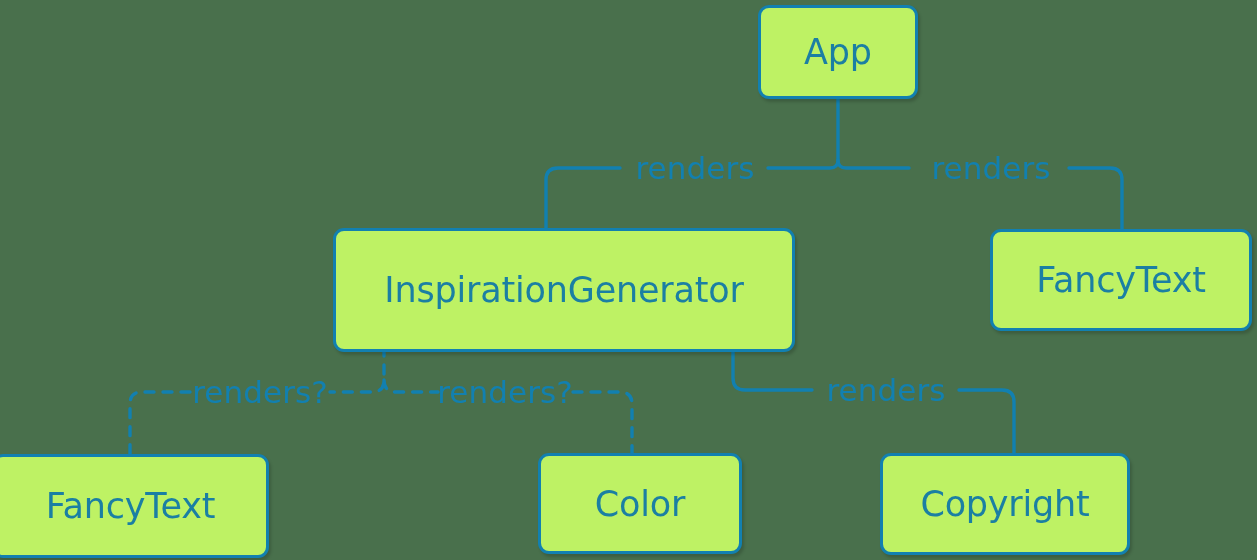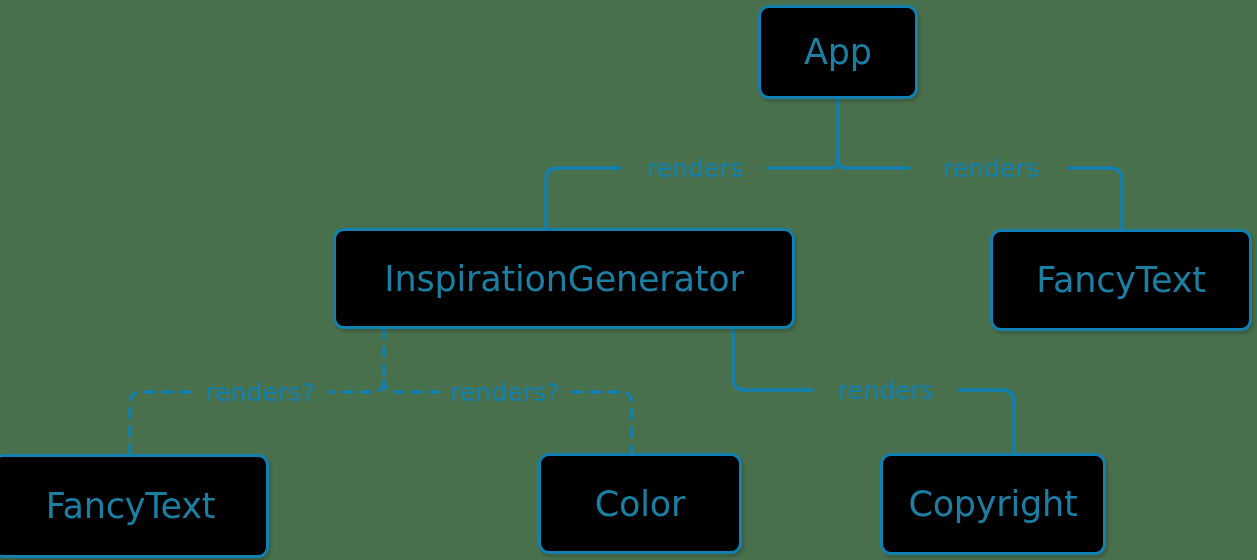--- a/index.html
+++ b/index.html
@@ -38,31 +38,31 @@
     fill: none;
     stroke: #1280b0;
     stroke-width: 3.4;
     stroke-linecap: round;
     stroke-linejoin: round;
     stroke-dasharray: 9 9;
   }
   .edge-label {
     position: absolute;
     color: #1280b0;
-    font-size: 25px;
+    font-size: 31px;
     font-weight: 500;
     letter-spacing: 0.1px;
     white-space: nowrap;
     transform: translate(-50%, -50%);
     line-height: 1;
   }
   .node-box {
     position: absolute;
     box-sizing: border-box;
-    background: #000000;
+    background: #bef264;
     border: 3px solid #1280b0;
     border-radius: 11px;
     display: flex;
     align-items: center;
     justify-content: center;
     box-shadow: 2px 3px 3px rgba(0,0,0,0.17);
   }
   .node-label {
     color: #1b7fa3;
     font-size: 35px;
@@ -99,33 +99,33 @@
   <div class="edge-label" style="left:695px; top:168px;">renders</div>
   <div class="edge-label" style="left:991px; top:168px;">renders</div>
   <div class="edge-label" style="left:260px; top:392px;">renders?</div>
   <div class="edge-label" style="left:505px; top:392px;">renders?</div>
   <div class="edge-label" style="left:886px; top:390px;">renders</div>
 
   <div class="node-box" style="left:758px; top:5px; width:160px; height:94px;">
     <span class="node-label">App</span>
   </div>
 
-  <div class="node-box" style="left:333px; top:228px; width:462px; height:101px;">
+  <div class="node-box" style="left:333px; top:228px; width:462px; height:124px;">
     <span class="node-label">InspirationGenerator</span>
   </div>
 
   <div class="node-box" style="left:990px; top:229px; width:262px; height:102px;">
     <span class="node-label">FancyText</span>
   </div>
 
   <div class="node-box" style="left:-8px; top:454px; width:277px; height:104px;">
     <span class="node-label">FancyText</span>
   </div>
 
   <div class="node-box" style="left:538px; top:453px; width:204px; height:101px;">
     <span class="node-label">Color</span>
   </div>
 
-  <div class="node-box" style="left:880px; top:453px; width:226px; height:102px;">
+  <div class="node-box" style="left:880px; top:453px; width:250px; height:102px;">
     <span class="node-label">Copyright</span>
   </div>
 
 </div>
 
 </body></html>

